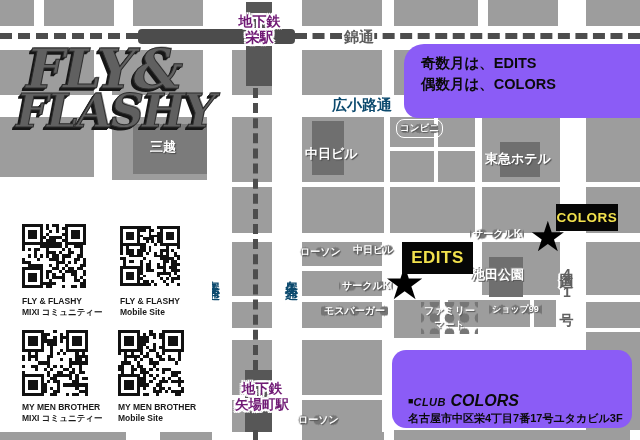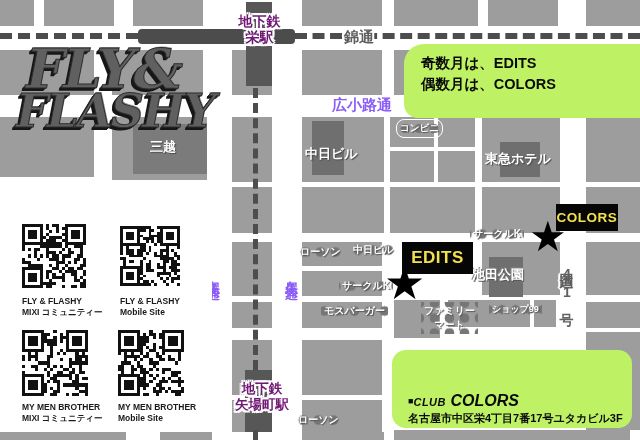--- a/index.html
+++ b/index.html
@@ -8,34 +8,34 @@
   .block{position:absolute;background:#9d9d9d;z-index:1;}
   .dark{position:absolute;background:#6f6f6f;z-index:2;}
   .mitsu{background:#7b7b7b;}
   .stationrect{background:#575757;}
   
   .subway-bar{position:absolute;left:138px;top:29px;width:157px;height:15px;background:#4c4c4c;border-radius:4px;z-index:3;}
   .dash-h{position:absolute;height:0;border-top:6px dashed #4d4d4d;z-index:3;}
   .dash-v{position:absolute;width:0;border-left:5px dashed #4d4d4d;z-index:3;}
   
   .ow{text-shadow:-1px -1px 0 #fff,1px -1px 0 #fff,-1px 1px 0 #fff,1px 1px 0 #fff,-2px 0 0 #fff,2px 0 0 #fff,0 -2px 0 #fff,0 2px 0 #fff;}
-  .road-label{position:absolute;color:#8b5cf6;font-weight:bold;z-index:5;white-space:nowrap;}
+  .road-label{position:absolute;color:#0c4a6e;font-weight:bold;z-index:5;white-space:nowrap;}
   .road-v{writing-mode:vertical-rl;text-orientation:upright;letter-spacing:2px;}
   .station-label{position:absolute;color:#701a75;font-weight:bold;text-align:center;line-height:1.15;z-index:5;
     text-shadow:-2px -2px 0 #fff,2px -2px 0 #fff,-2px 2px 0 #fff,2px 2px 0 #fff,-2px 0 0 #fff,2px 0 0 #fff,0 -2px 0 #fff,0 2px 0 #fff;}
   .bldg-label{position:absolute;color:#fff;font-weight:bold;z-index:5;white-space:nowrap;text-shadow:1px 1px 1px #4a4a4a;}
   .store{position:absolute;color:#fff;font-weight:bold;z-index:5;white-space:nowrap;padding:2px 3px;
     text-shadow:1px 1px 1px #555;
     background-image:radial-gradient(circle,#767676 0 46%,rgba(0,0,0,0) 48%);
     background-size:1.5em 1.5em;background-position:center;background-repeat:repeat;}
   .logo-line{position:absolute;font-family:"DejaVu Serif",serif;font-style:italic;font-weight:900;
     color:#606060;letter-spacing:-2px;z-index:4;white-space:nowrap;
     -webkit-text-stroke:1px #2e2e2e;
     text-shadow:-3px 3px 0 #161616,-2px 2px 0 #161616,-1px 1px 0 #161616,1px -1px 0 #979797;}
-  .bubble{position:absolute;background:#bef264;z-index:6;}
+  .bubble{position:absolute;background:#8b5cf6;z-index:6;}
   .venue-box{position:absolute;background:#060606;z-index:7;display:flex;align-items:center;justify-content:center;
     color:#f2e14d;font-weight:bold;letter-spacing:.5px;}
   .star{position:absolute;color:#000;z-index:6;line-height:1;}
   .qr-panel{position:absolute;left:0;top:196px;width:212px;height:236px;background:#fff;z-index:6;}
   .qr{position:absolute;}
   .qr svg{display:block;}
   .qr-cap{position:absolute;font-size:8.5px;line-height:1.3;font-weight:bold;color:#1a1a1a;white-space:nowrap;}
   .info-row{position:absolute;left:16px;white-space:nowrap;color:#0a0a0a;}
   .info-head{font-weight:bold;font-style:italic;}
   .info-bullet{font-style:normal;font-size:9px;vertical-align:2px;}

